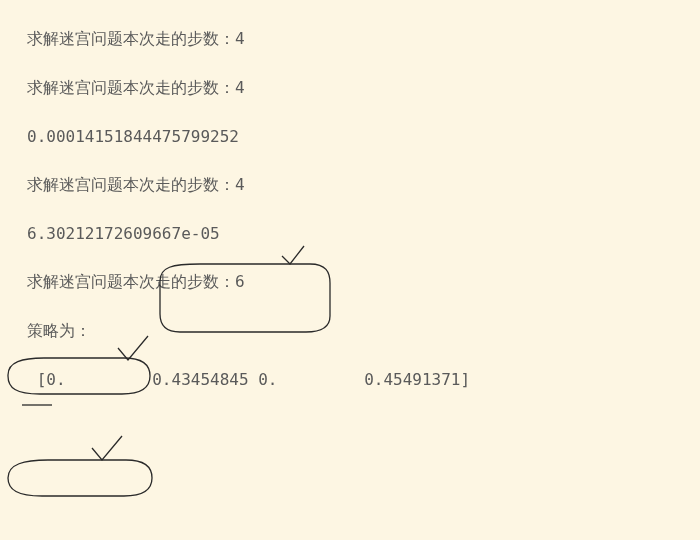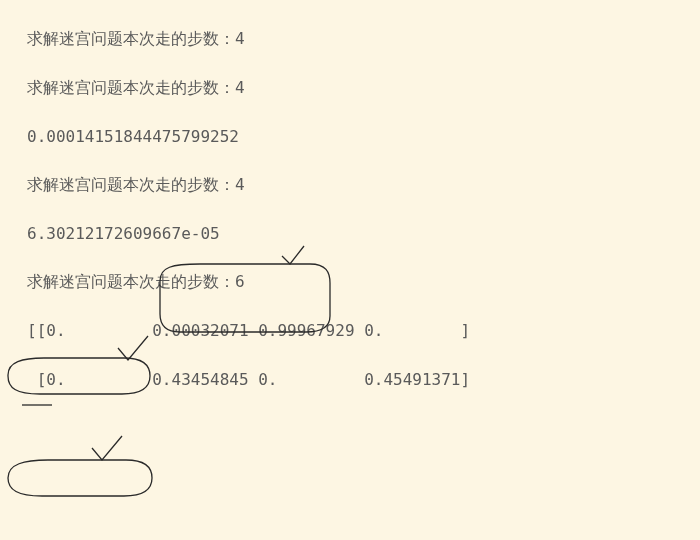--- a/index.html
+++ b/index.html
@@ -41,21 +41,21 @@
 </head>
 <body>
 
 <div class="console">
 <span class="line">求解迷宫问题本次走的步数：4</span>
 <span class="line">求解迷宫问题本次走的步数：4</span>
 <span class="line">0.00014151844475799252</span>
 <span class="line">求解迷宫问题本次走的步数：4</span>
 <span class="line">6.30212172609667e-05</span>
 <span class="line">求解迷宫问题本次走的步数：6</span>
-<span class="line">[[0.         0.00032071 0.99967929 0.        ]</span>
+<span class="line">策略为：</span>
 <span class="line"> [0.         0.43454845 0.         0.45491371]</span>
 
 
 
 
 
 
 
 </div>
 

